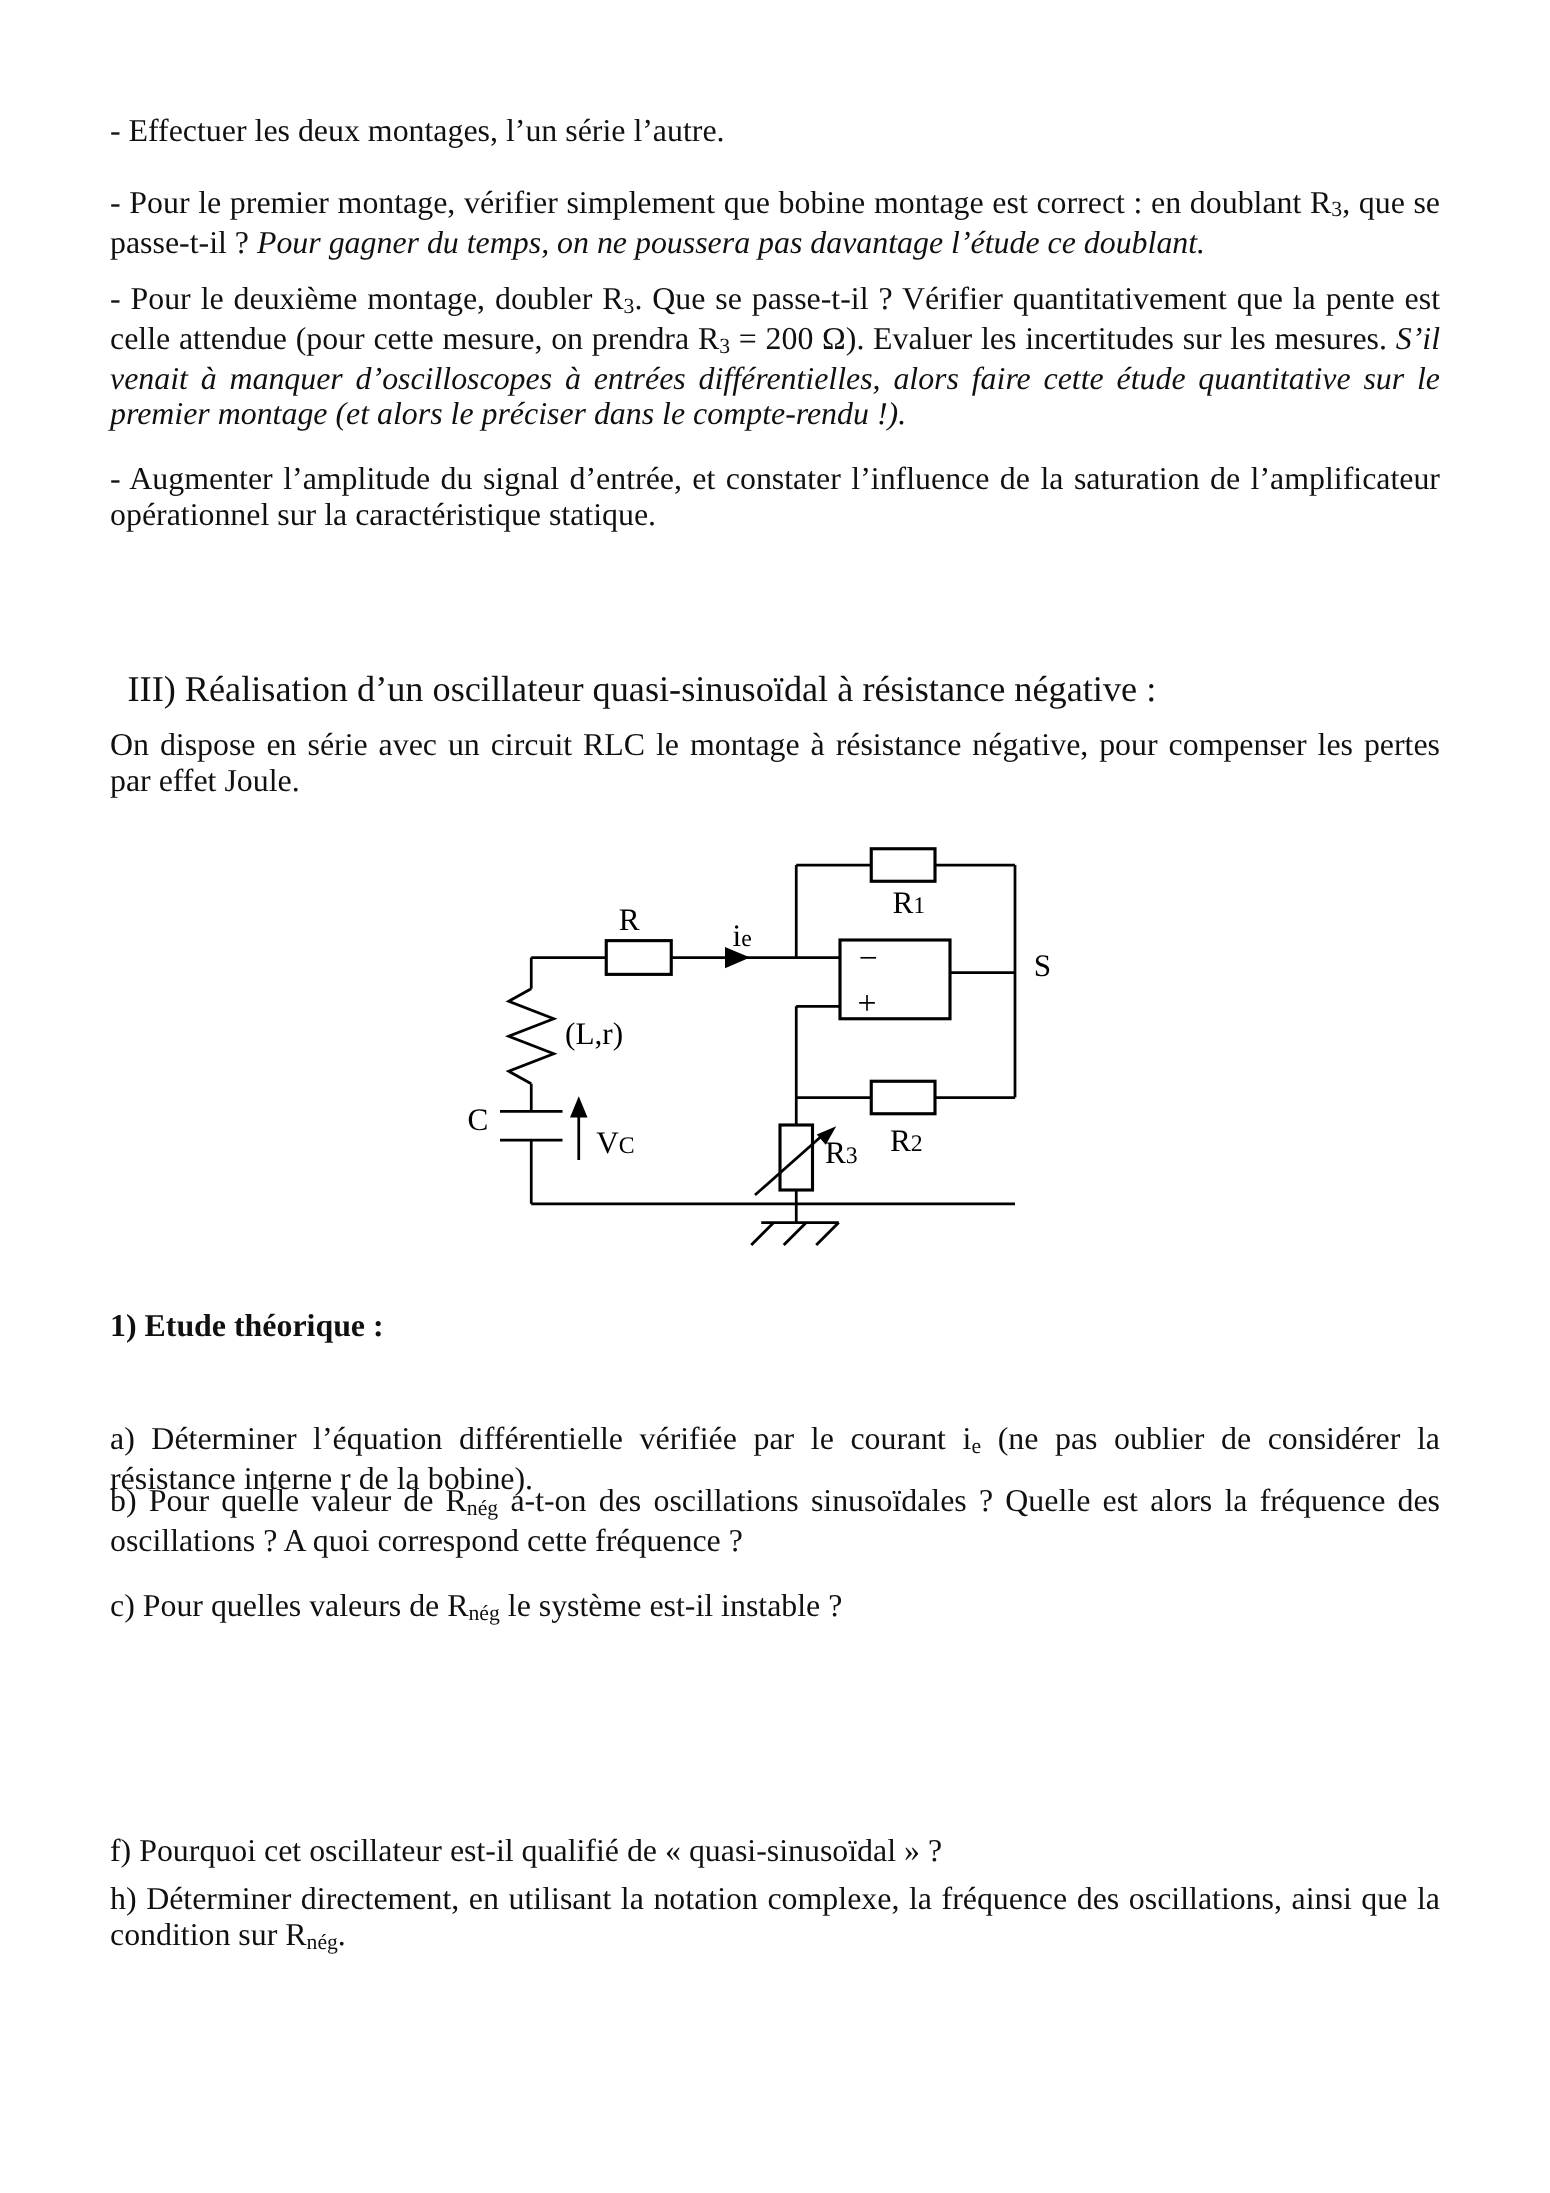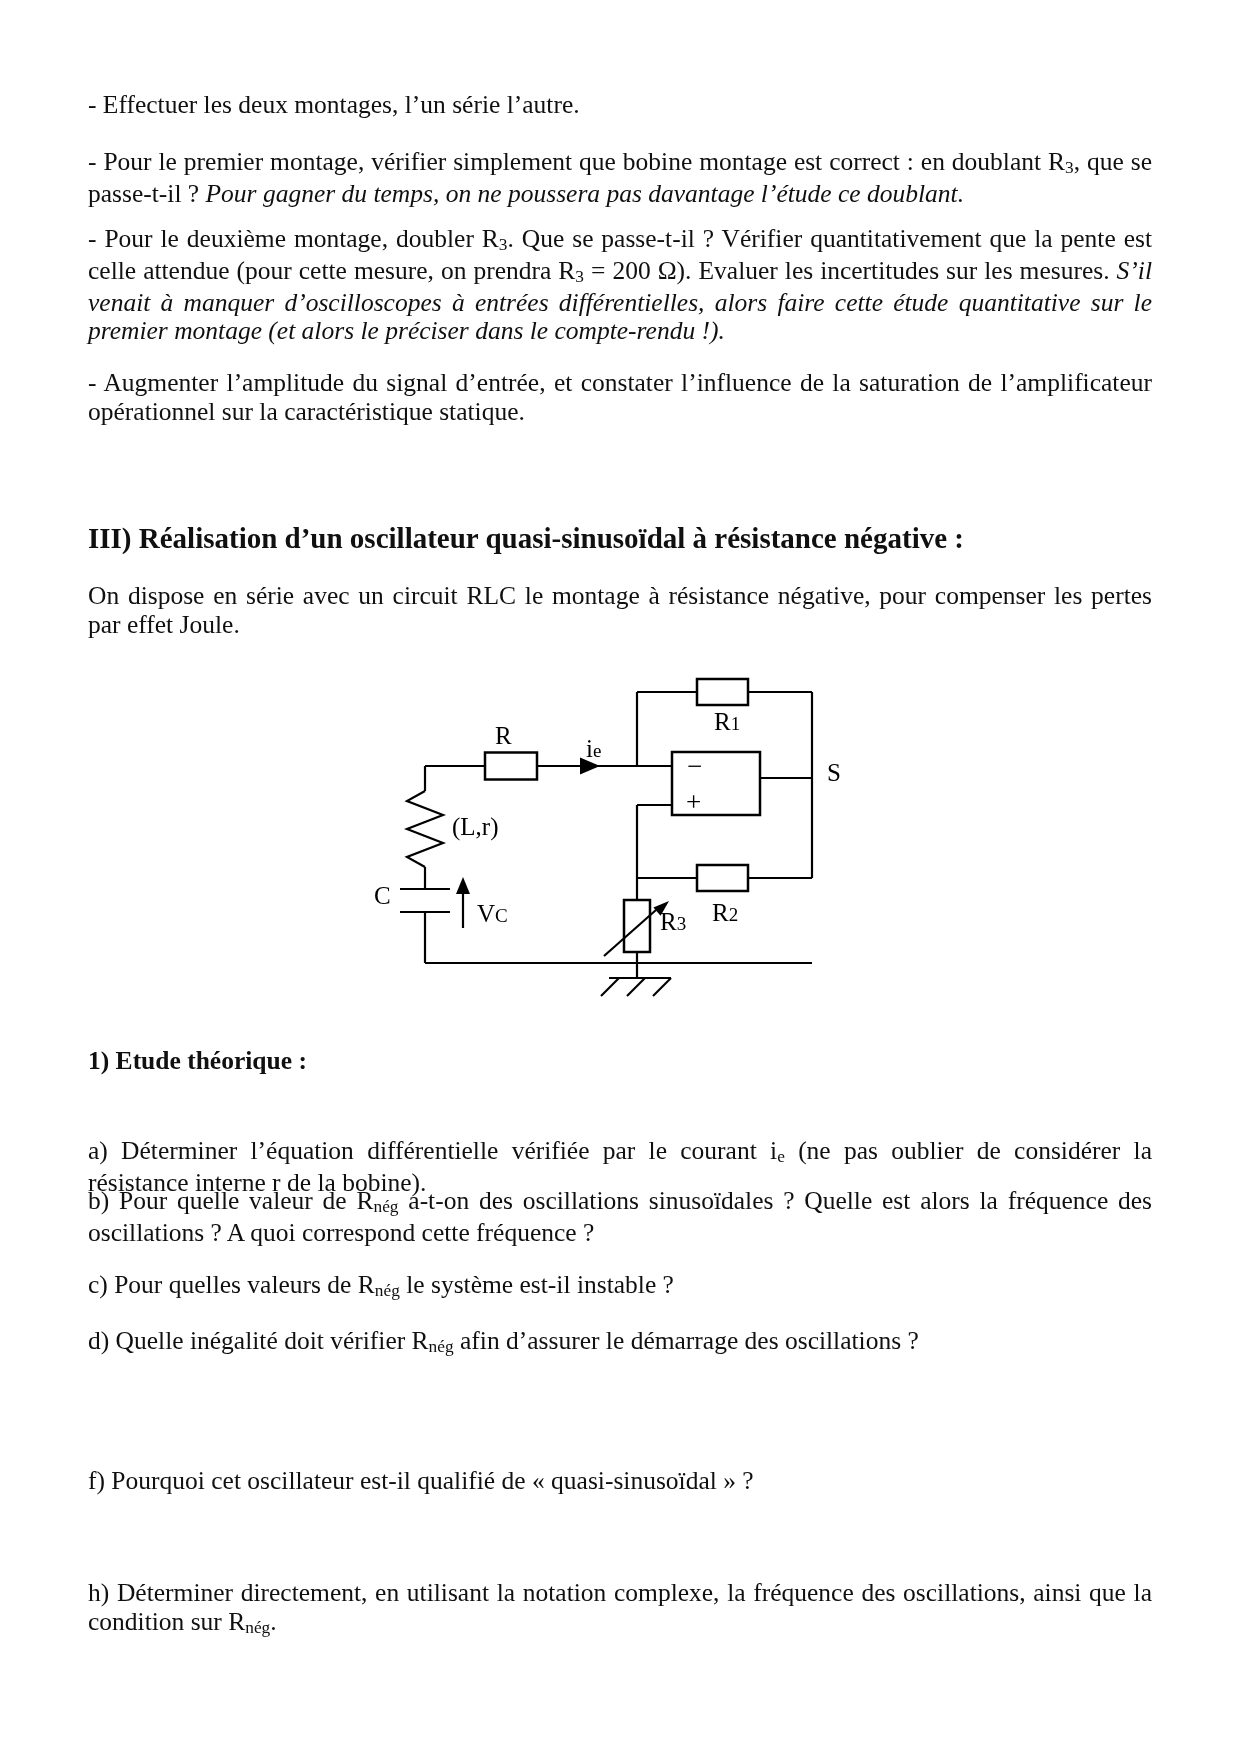--- a/index.html
+++ b/index.html
@@ -10,22 +10,22 @@
     font-family:"Liberation Serif","DejaVu Serif",serif;
     color:#101010;
     overflow:hidden;
   }
   .para{
     position:absolute;left:88px;width:1064px;margin:0;
     font-size:25.5px;line-height:28.8px;
     text-align:justify;
   }
   .h-big{
-    position:absolute;left:88px;margin:0;
-    font-size:29px;line-height:34px;font-weight:bold;
+    position:absolute;left:88px;margin:14px;
+    font-size:29px;line-height:34px;font-weight:normal;
     white-space:nowrap;
   }
   .h-small{
     position:absolute;left:88px;margin:0;
     font-size:25.5px;line-height:28.8px;font-weight:bold;
     white-space:nowrap;
   }
   .it{font-style:italic;}
   .sb{font-size:.68em;position:relative;top:.18em;}
   .circuit{position:absolute;left:360px;top:640px;}
@@ -140,17 +140,16 @@
       <line class="wire" x1="645" y1="978" x2="627" y2="996"></line>
       <line class="wire" x1="619" y1="978" x2="601" y2="996"></line>
     </g>
   </svg>
 
   <h3 class="h-small" style="top:1047px">1) Etude théorique :</h3>
 
   <p class="para" style="top:1137px"><span>a) Déterminer l’équation différentielle vérifiée par le courant i</span><span class="sb">e</span><span> (ne pas oublier de considérer la résistance interne r de la bobine).</span></p>
   <p class="para" style="top:1187px"><span>b) Pour quelle valeur de R</span><span class="sb">nég</span><span> a-t-on des oscillations sinusoïdales ? Quelle est alors la fréquence des oscillations ? A quoi correspond cette fréquence ?</span></p>
   <p class="para" style="top:1271px"><span>c) Pour quelles valeurs de R</span><span class="sb">nég</span><span> le système est-il instable ?</span></p>
-  <p class="para" style="top:1327px"><span>d) Quelle inégalité doit vérifier R</span><span class="sb">nég</span><span> afin d’assurer le démarrage des oscillations ?</span></p>
   <p class="para" style="top:1467px"><span>f) Pourquoi cet oscillateur est-il qualifié de « quasi-sinusoïdal » ?</span></p>
-  <p class="para" style="top:1579px"><span>h) Déterminer directement, en utilisant la notation complexe, la fréquence des oscillations, ainsi que la condition sur R</span><span class="sb">nég</span><span>.</span></p>
+  <p class="para" style="top:1505px"><span>h) Déterminer directement, en utilisant la notation complexe, la fréquence des oscillations, ainsi que la condition sur R</span><span class="sb">nég</span><span>.</span></p>
 
 </div>
 
 </body></html>

